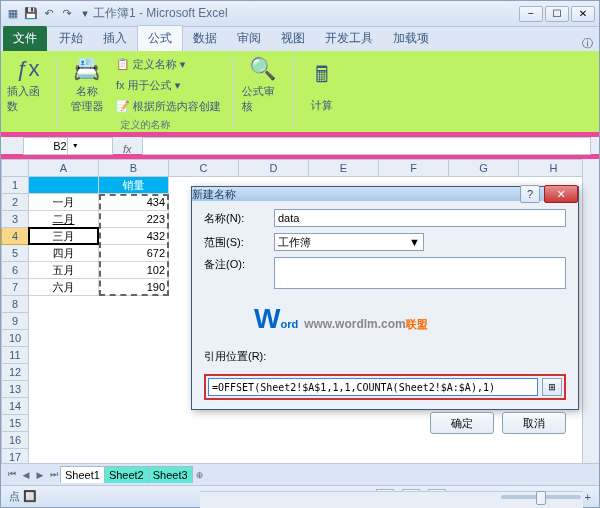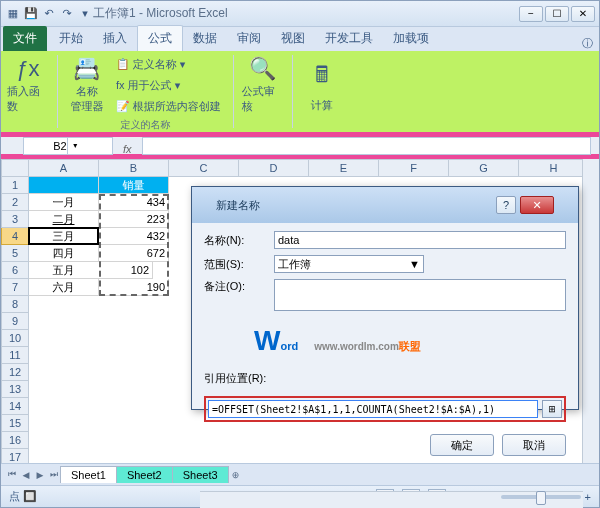--- a/index.html
+++ b/index.html
@@ -39,44 +39,44 @@
 .rh.sel,.ch.sel{background:#f8d888;border-color:#d4a838}
 .cells{position:relative}
 .cell{position:absolute;border-right:1px solid #d4d4d4;border-bottom:1px solid #d4d4d4;height:17px;display:flex;align-items:center;padding:0 3px;background:#fff}
 .cell.hdr{background:#00b0f0;color:#fff;justify-content:center;font-weight:normal}
 .cell.ctr{justify-content:center}
 .cell.rt{justify-content:flex-end}
 .dashsel{position:absolute;border:2px dashed #666;pointer-events:none}
 .cursel{position:absolute;border:2px solid #000;pointer-events:none;background:transparent}
 .sheettabs{height:22px;background:#dce6f4;border-top:1px solid #b8c9de;display:flex;align-items:center;padding:0 4px;gap:0}
 .stbtn{width:14px;height:14px;display:flex;align-items:center;justify-content:center;color:#5a6f8a;cursor:pointer;font-size:9px}
-.stab{padding:2px 10px;background:#fff;border:1px solid #aab8cc;border-bottom:none;cursor:pointer;font-size:11px;margin-left:-1px}
+.stab{padding:2px 4px;background:#fff;border:1px solid #aab8cc;border-bottom:none;cursor:pointer;font-size:11px;margin-left:-1px}
 .stab.inactive{background:#5eead4}
 .statusbar{height:22px;background:linear-gradient(#e8f0fa,#d4e2f2);border-top:1px solid #b8c9de;display:flex;align-items:center;padding:0 8px;gap:8px;color:#3b5a82}
 .statusbar .spacer{flex:1}
 .viewbtn{width:18px;height:16px;border:1px solid #a0b4cc;background:#f0f4fa;cursor:pointer}
 .zoom{display:flex;align-items:center;gap:4px}
 .slider{width:80px;height:4px;background:#b8c9de;position:relative;border-radius:2px}
 .slider::after{content:"";position:absolute;left:50%;top:-4px;width:8px;height:12px;background:#f0f4fa;border:1px solid #8ba0bc;border-radius:2px;transform:translateX(-50%)}
 .dialog{position:absolute;left:191px;top:186px;width:388px;height:224px;background:#ecf1f8;border:1px solid #3b5a82;box-shadow:2px 2px 8px rgba(0,0,0,0.3);z-index:100}
-.dlg-title{height:36px;background:linear-gradient(#cde0f6,#aac8e8);display:flex;align-items:center;padding:0 24px;color:#1a3a5a;font-size:12px}
+.dlg-title{height:14px;background:linear-gradient(#cde0f6,#aac8e8);display:flex;align-items:center;padding:0 0;color:#1a3a5a;font-size:12px}
 .dlg-title .spacer{flex:1}
 .dlg-help{width:20px;height:18px;background:linear-gradient(#f4f8fc,#dce8f4);border:1px solid #8ba0bc;border-radius:2px;display:flex;align-items:center;justify-content:center;cursor:pointer;margin-right:4px}
 .dlg-close{width:34px;height:18px;background:linear-gradient(#e89090,#c83838);border:1px solid #a02020;border-radius:2px;display:flex;align-items:center;justify-content:center;color:#fff;cursor:pointer;font-size:11px}
 .dlg-body{padding:8px 12px;display:flex;flex-direction:column;gap:6px}
 .dlg-row{display:flex;align-items:center;gap:6px}
 .dlg-label{width:64px;text-align:left}
 .dlg-input{flex:1;height:18px;background:#fff;border:1px solid #8ba0bc;padding:0 3px;font-size:11px}
 .dlg-select{width:150px;height:18px;background:#fff;border:1px solid #8ba0bc;padding:0 3px;display:flex;align-items:center;justify-content:space-between}
 .dlg-textarea{flex:1;height:32px;background:#fff;border:1px solid #8ba0bc}
 .logo{font-size:22px;font-weight:bold;margin:8px 0;display:flex;align-items:baseline;justify-content:flex-start;padding-left:50px}
 .logo .w{color:#0066cc;font-size:28px}
 .logo .ord{color:#0066cc}
 .logo .cn{color:#ff6600}
-.logo .url{font-size:10px;color:#888;margin-left:16px}
+.logo .url{font-size:12px;color:#888;margin-left:6px}
 .ref-row{border:2px solid #d03030;padding:2px;display:flex;align-items:center;gap:4px;margin-top:4px}
 .ref-input{flex:1;height:18px;background:#fff;border:1px solid #3b82f6;padding:0 3px;font-family:monospace;font-size:10px;color:#000}
 .ref-btn{width:20px;height:18px;background:linear-gradient(#f4f8fc,#dce8f4);border:1px solid #8ba0bc;cursor:pointer;display:flex;align-items:center;justify-content:center;font-size:9px}
 .dlg-buttons{display:flex;justify-content:flex-end;gap:8px;margin-top:6px}
 .dlg-btn{width:64px;height:22px;background:linear-gradient(#f8fafc,#e4ecf6);border:1px solid #8ba0bc;border-radius:3px;cursor:pointer;display:flex;align-items:center;justify-content:center}
 .scroll-v{position:absolute;right:0;top:0;bottom:0;width:17px;background:#e8eef6;border-left:1px solid #c0cbd8}
 .scroll-h{position:absolute;left:200px;right:17px;bottom:0;height:17px;background:#e8eef6;border-top:1px solid #c0cbd8}
 </style>
 </head>
 <body>
@@ -201,21 +201,21 @@
             <div class="cell hdr" style="left: 70px; top: 0px; width: 70px;">销量</div>
             <div class="cell ctr" style="left: 0px; top: 17px; width: 70px;">一月</div>
             <div class="cell rt" style="left: 70px; top: 17px; width: 70px;">434</div>
             <div class="cell ctr" style="left: 0px; top: 34px; width: 70px; text-decoration: underline;">二月</div>
             <div class="cell rt" style="left: 70px; top: 34px; width: 70px;">223</div>
             <div class="cell ctr" style="left: 0px; top: 51px; width: 70px;">三月</div>
             <div class="cell rt" style="left: 70px; top: 51px; width: 70px;">432</div>
             <div class="cell ctr" style="left: 0px; top: 68px; width: 70px;">四月</div>
             <div class="cell rt" style="left: 70px; top: 68px; width: 70px;">672</div>
             <div class="cell ctr" style="left: 0px; top: 85px; width: 70px;">五月</div>
-            <div class="cell rt" style="left: 54px; top: 85px; width: 70px;">102</div>
+            <div class="cell rt" style="left: 70px; top: 85px; width: 70px;">102</div>
             <div class="cell ctr" style="left: 0px; top: 102px; width: 70px;">六月</div>
             <div class="cell rt" style="left: 70px; top: 102px; width: 70px;">190</div>
             <div class="dashsel" style="left: 70px; top: 17px; width: 70px; height: 102px;"></div>
             <div class="cursel" style="left: -1px; top: 50px; width: 71px; height: 18px;"></div>
           </div>
       </div>
     </div>
     <div class="scroll-v"></div>
   </div>
 

